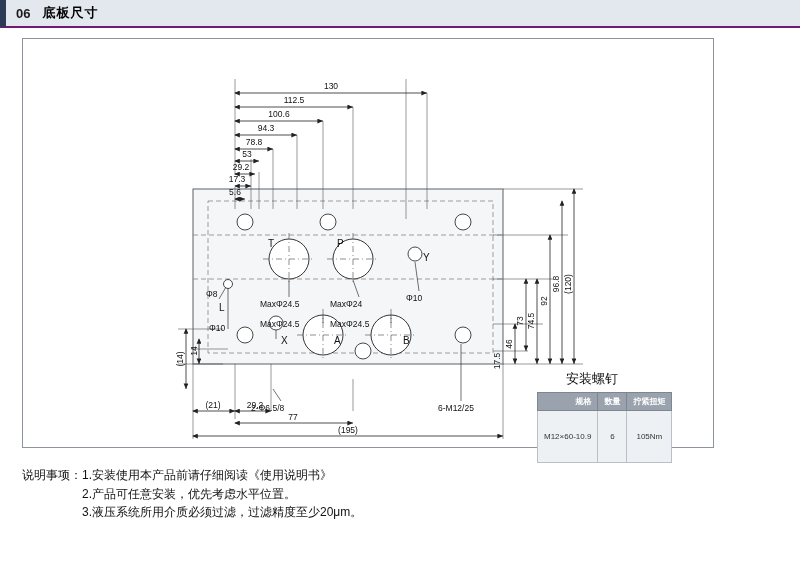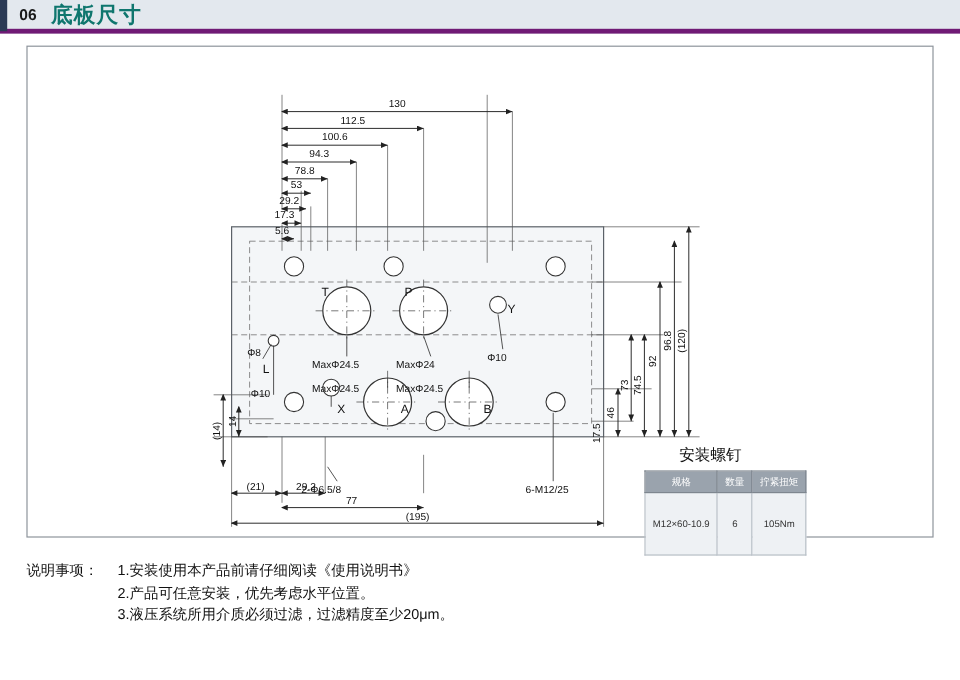--- a/index.html
+++ b/index.html
@@ -9,36 +9,36 @@
     background: #ffffff;
     font-family: "Liberation Sans", sans-serif;
     color: #111;
     position: relative;
     overflow: hidden;
   }
   
   .header {
     position:absolute; left:0; top:0; width:800px; height:28px;
     background:#e3e8ee;
-    border-bottom:4px solid #701a75;
+    border-bottom:2px solid #701a75;
     display:flex; align-items:center;
   }
   .header .bar {
     width:6px; height:28px; background:#2b3a55; margin-right:10px;
   }
   .header .num {
     font-size:13px; font-weight:bold; color:#1a1a1a; margin-right:12px;
   }
   .header .title {
-    font-size:18px; font-weight:bold; color:#0f766e; letter-spacing:1px;
+    font-size:13px; font-weight:bold; color:#000000; letter-spacing:1px;
   }
 
   
   .frame {
-    position:absolute; left:22px; top:38px; width:756px; height:410px;
+    position:absolute; left:22px; top:38px; width:692px; height:410px;
     border:1px solid #8e949c;
     background:#ffffff;
   }
   .svgwrap { position:absolute; left:0; top:0; }
 
   
   .note {
     position:absolute; left:48px; top:427px;
     font-size:12px; color:#111;
   }
@@ -47,36 +47,36 @@
   .screw-title {
     position:absolute; left:566px; top:370px;
     font-size:13px; color:#111;
   }
   .screw-table {
     position:absolute; left:537px; top:392px;
     border-collapse:collapse;
     font-size:8px;
   }
   .screw-table th {
-    background:#9aa3ad; color:#ffffff; font-weight:normal;
+    background:#9aa3ad; color:#ffffff; font-weight:bold;
     border:1px solid #7e868f;
-    padding:3px 6px; text-align:center; white-space:nowrap;
+    padding:3px 6px; text-align:right; white-space:nowrap;
   }
   .screw-table td {
     background:#eef1f4; color:#333;
     border:1px solid #b9c0c7;
     padding:21px 6px; text-align:center; white-space:nowrap;
   }
 
   
   .instructions {
     position:absolute; left:22px; top:466px; width:756px;
     font-size:12px; color:#111; line-height:1.55;
   }
-  .instructions .row { display:flex;gap:16px; }
+  .instructions .row { display:flex; }
   .instructions .lead { white-space:nowrap; }
   .instructions .items { display:flex; flex-direction:column; }
   .instructions .item { white-space:nowrap; }
 
   text { font-family:"Liberation Sans", sans-serif; }
 </style>
 </head>
 <body>
 
 <div class="header">

